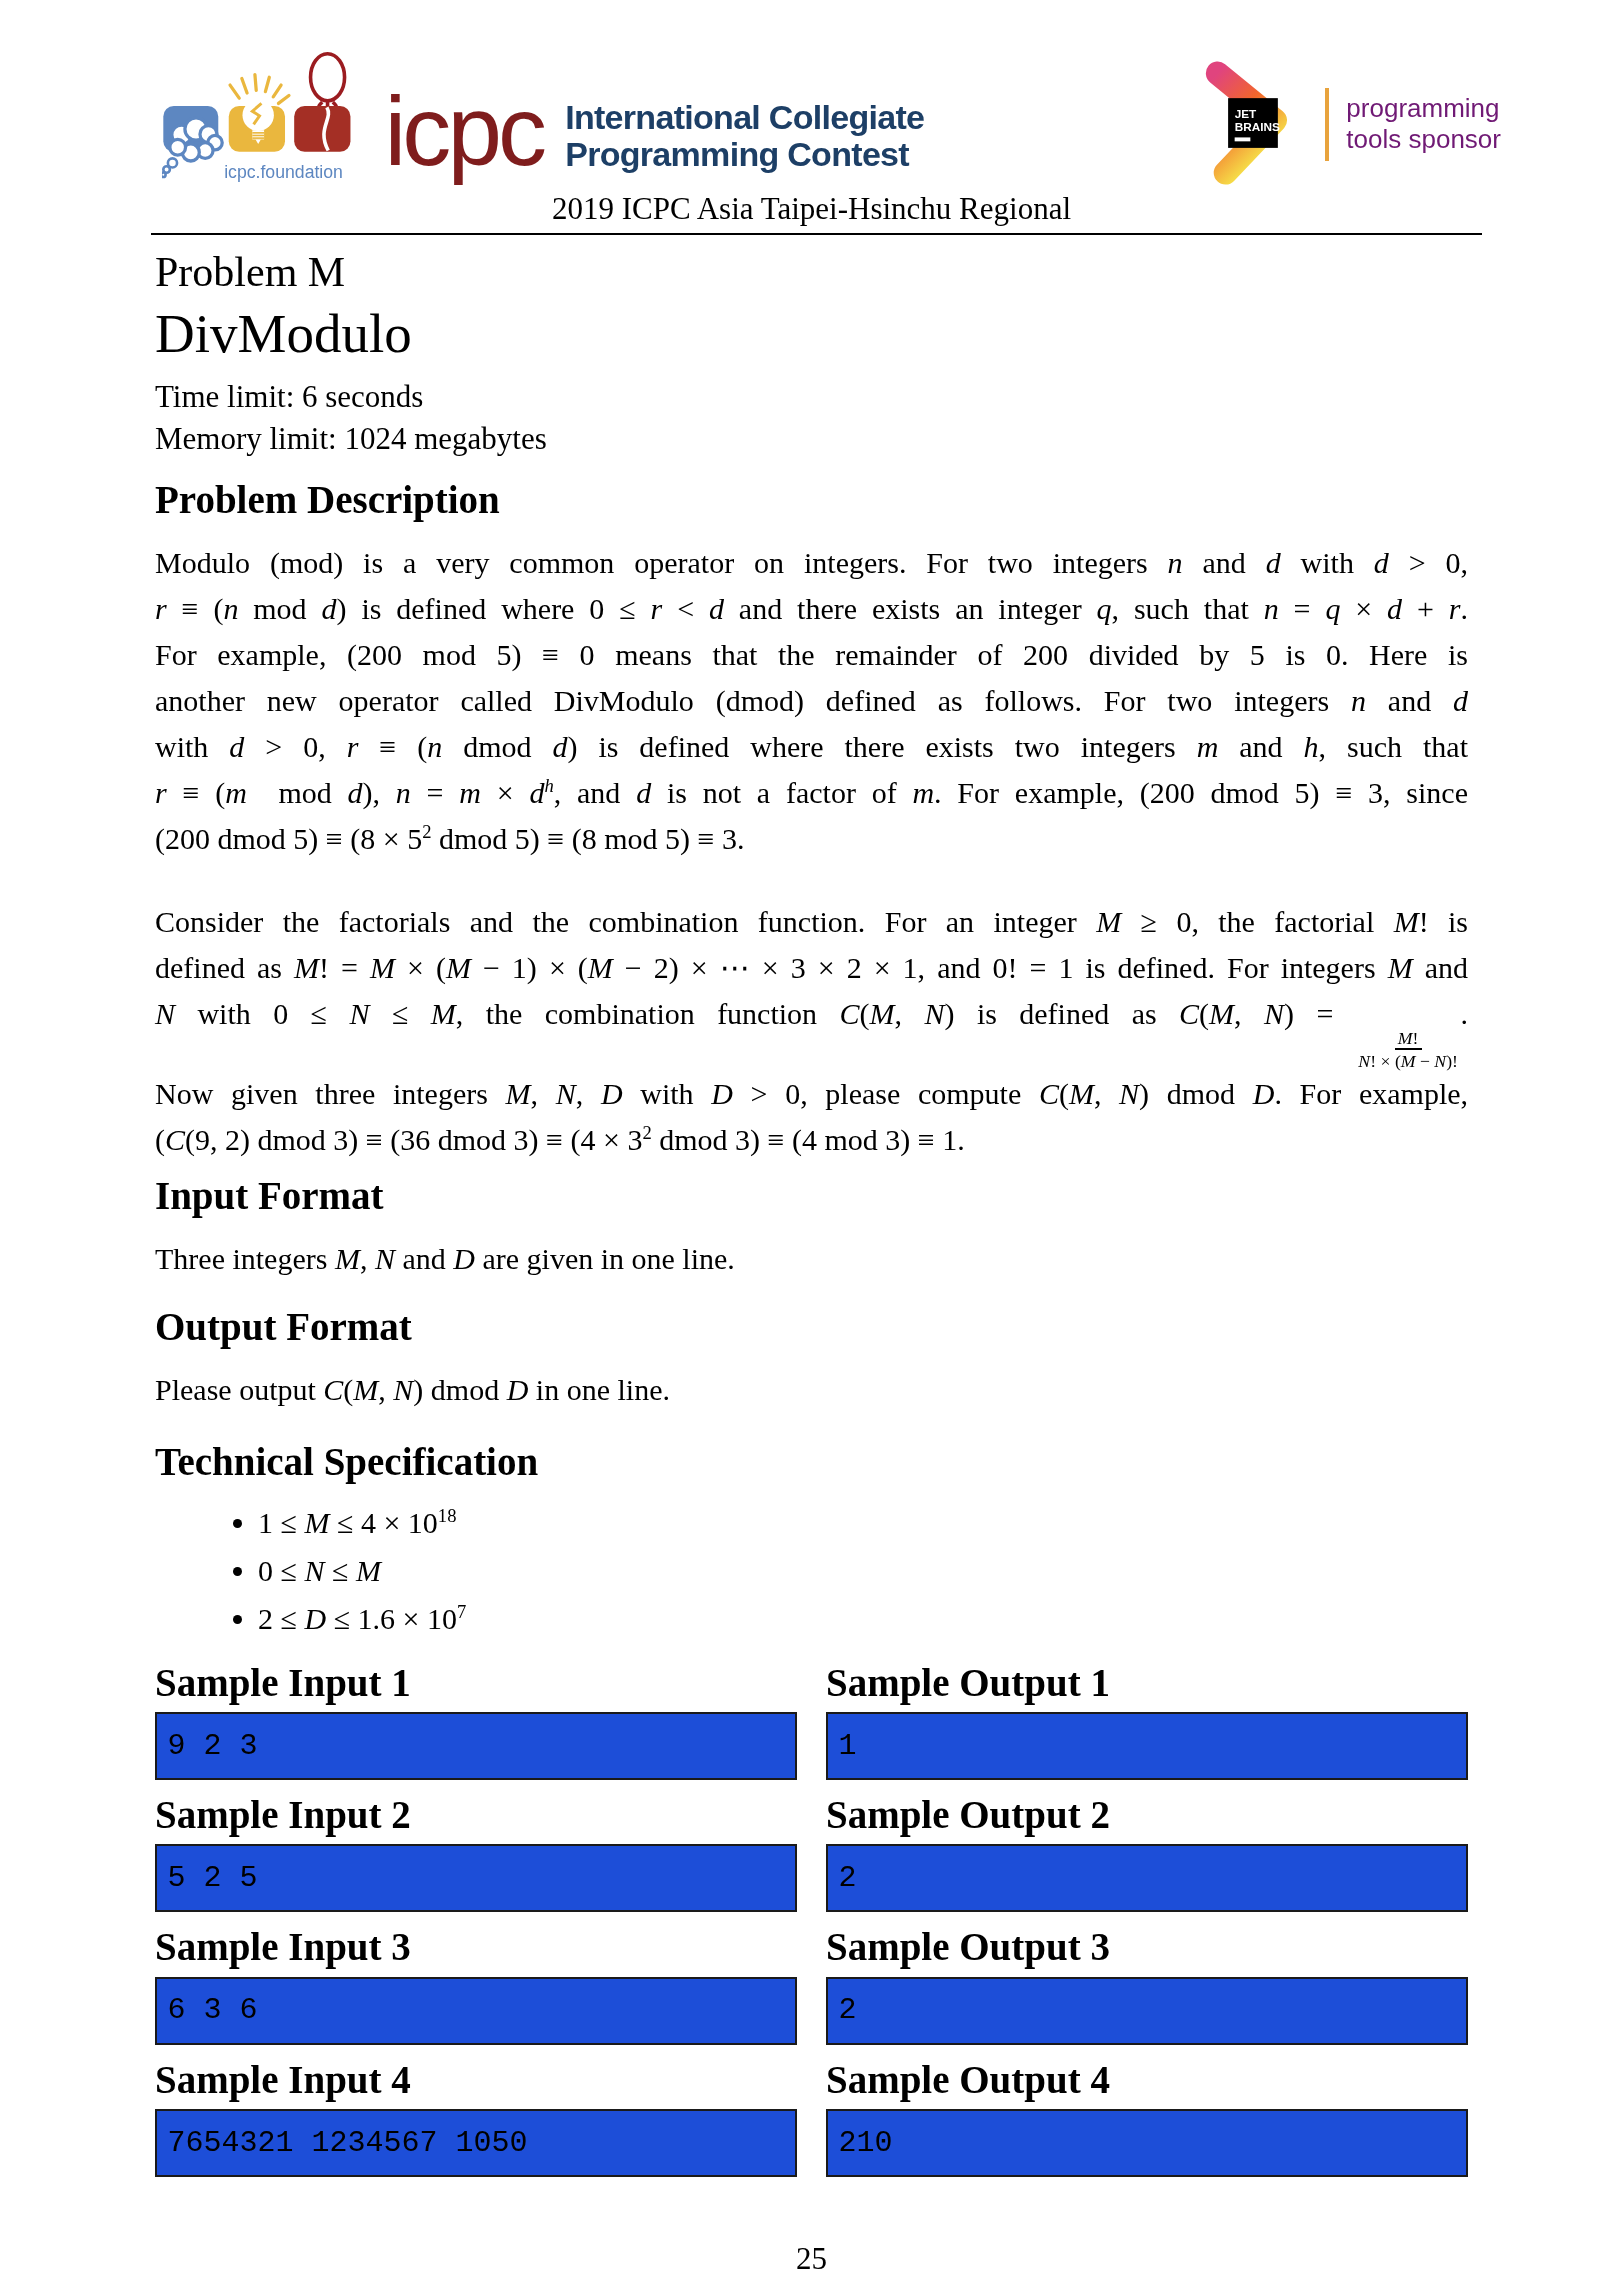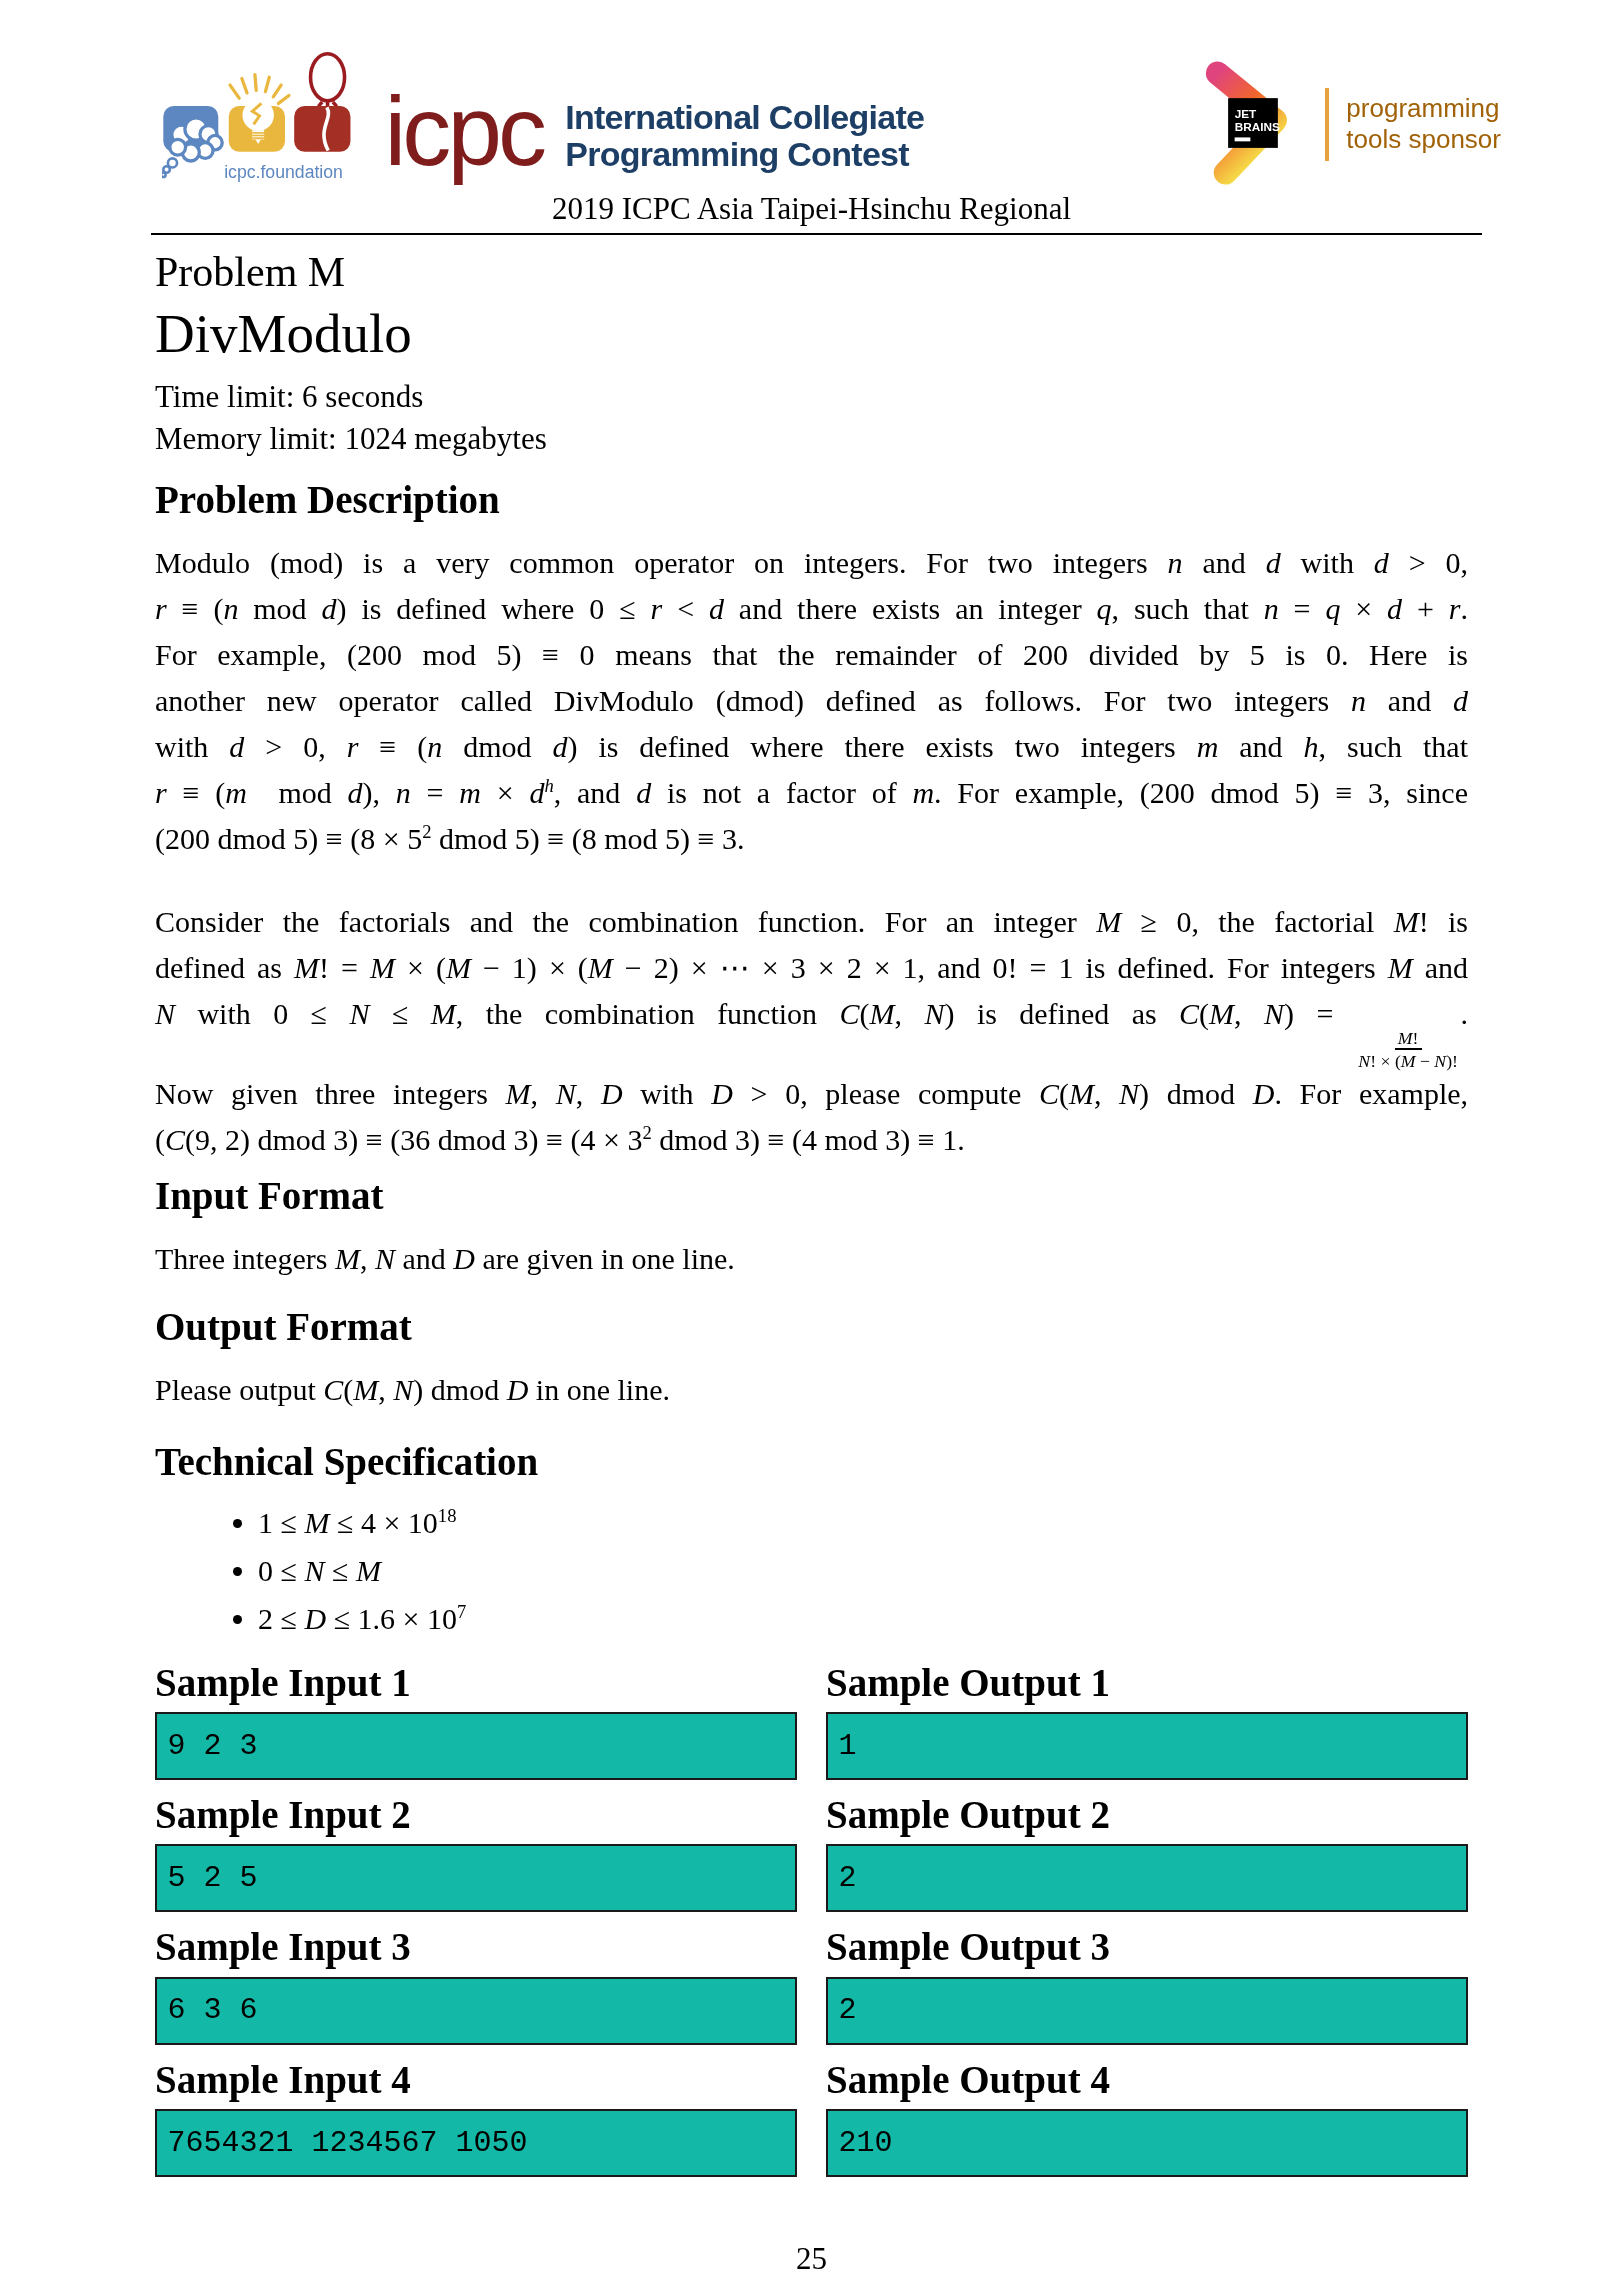--- a/index.html
+++ b/index.html
@@ -23,21 +23,21 @@
   }
   .icpc-org {
     font-family:"Liberation Sans",sans-serif; font-weight:bold;
     font-size:34px; line-height:37px; color:#1d3f66;
     margin:48px 0 0 22px; letter-spacing:-0.7px;
   }
   .jb-group { position:absolute; right:122px; top:60px; display:flex; align-items:center; }
   .jb-divider { width:3.9px; height:73px; background:#e8a33d; margin:0 17px 0 19.6px; }
   .jb-text {
     font-family:"Liberation Sans",sans-serif;
-    font-size:26px; line-height:31px; color:#a16207;
+    font-size:26px; line-height:31px; color:#701a75;
   }
   .regional { position:absolute; left:0; right:0; bottom:6.5px; text-align:center; font-size:31px; }
   .rule { margin:0 141px 0 151px; border:none; border-top:2.6px solid #000; height:0; }
 
   
   main { padding: 0 155px; }
   .title-block { text-align:left; }
   .problem-label { font-size:42px; line-height:47px; margin-top:14.4px; }
   .problem-name  { font-size:55px; line-height:62px; margin-top:6.5px; }
   .limit { font-size:31px; line-height:38px; }
@@ -69,21 +69,21 @@
   ul.spec li { font-size:30px; line-height:42px; margin-bottom:5.9px; }
 
   .samples { margin-top:19.6px; }
   .sample-row { display:grid; grid-template-columns:1fr 1fr; column-gap:29px; }
   .sample-row + .sample-row { margin-top:11.8px; }
   .sample-h { font-size:39px; line-height:46px; font-weight:bold; margin:0; }
   .sample-box {
     margin-top:6.5px; height:68px;
     border:2px solid #1a1a1a;
     display:flex; align-items:center; padding:0 10.5px;
-    background:#14b8a6;
+    background:#1d4ed8;
   }
   .sample-box pre {
     margin:0;
     font-family:"Liberation Mono","DejaVu Sans Mono",monospace;
     font-size:30px; line-height:33px;
   }
   .footer { position:absolute; left:0; right:0; top:2241px; text-align:center; font-size:31px; }
 </style>
 </head>
 <body>

